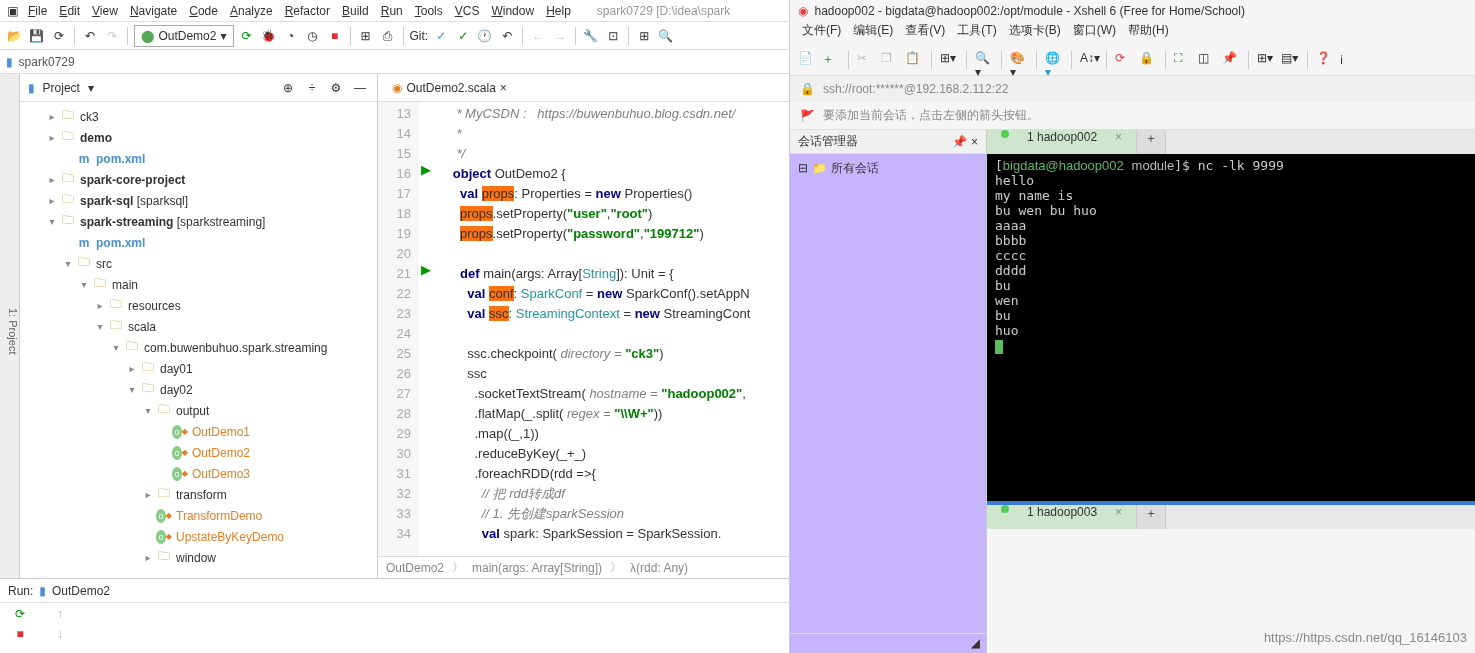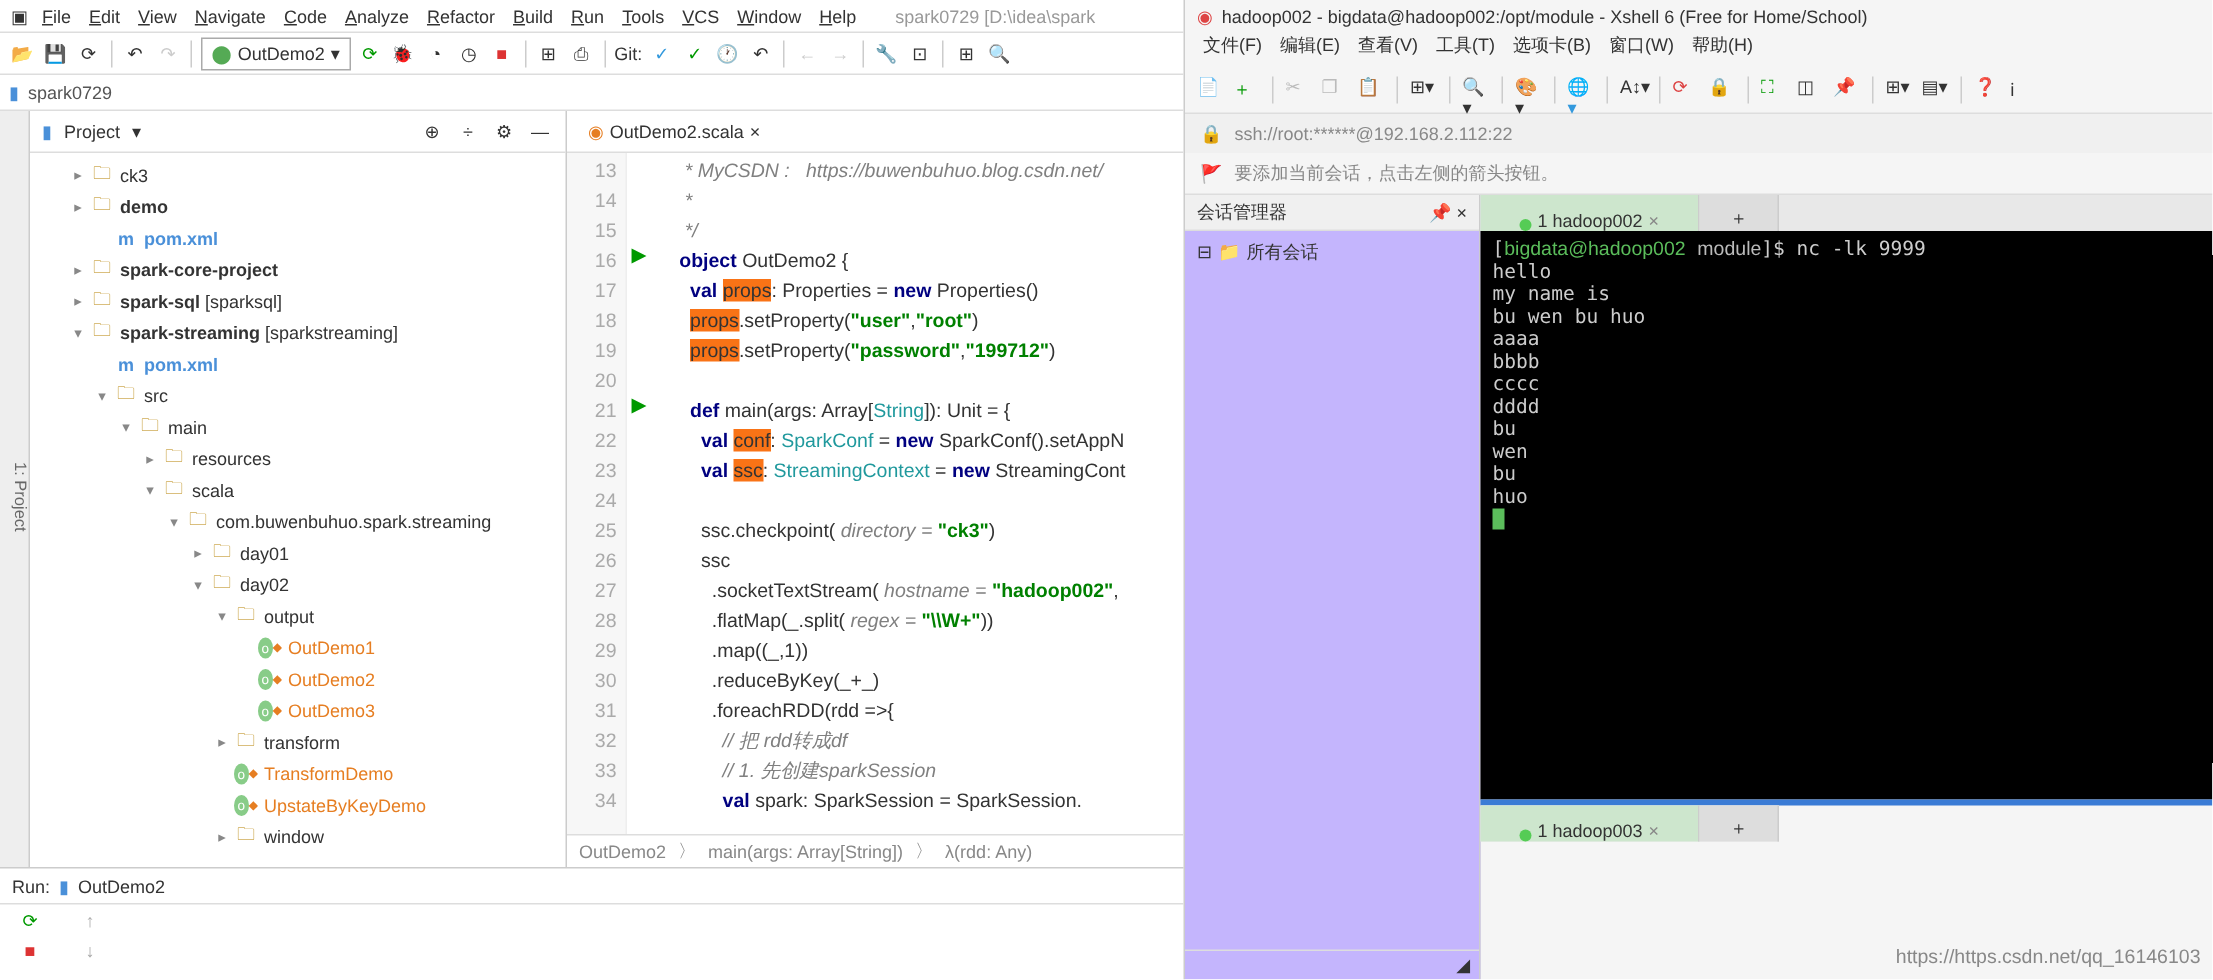--- a/index.html
+++ b/index.html
@@ -54,25 +54,25 @@
 .xaddr{height:26px;display:flex;align-items:center;padding:0 10px;color:#888;gap:8px;background:#f0f0f0}
 .xhint{height:28px;display:flex;align-items:center;padding:0 10px;color:#888;gap:8px;border-bottom:1px solid #ddd}
 .xbody{flex:1;display:flex;overflow:hidden}
 .xsess{width:197px;display:flex;flex-direction:column;border-right:1px solid #ccc;background:#c4b5fd}
 .xsesshead{height:24px;display:flex;align-items:center;justify-content:space-between;padding:0 8px;border-bottom:1px solid #ddd;background:#f0f0f0}
 .xsesstree{flex:1;padding:4px}
 .xsr{display:flex;align-items:center;height:20px;gap:4px;padding-left:4px}
 .xsr .red{width:12px;height:12px;background:#d44;border-radius:50%}
 .xterms{flex:1;display:flex;flex-direction:column}
 .xttabs{height:24px;display:flex;align-items:center;background:#e8e8e8}
-.xtt{padding:0 26px;height:24px;display:flex;align-items:flex-end;gap:4px;background:#fff;border-right:1px solid #ccc}
+.xtt{padding:0 14px;height:24px;display:flex;align-items:flex-start;gap:18px;background:#fff;border-right:1px solid #ccc}
 .xtt .dot{width:8px;height:8px;background:#5c5;border-radius:50%}
 .xtt.tabonly{background:#ddd;width:24px;justify-content:center}
 .term{flex:1;background:#000;color:#ccc;font-family:Consolas,monospace;font-size:13px;padding:4px 8px;white-space:pre;overflow:hidden}
-.term2wrap{height:120px;display:flex;flex-direction:row;border-top:4px solid #3a7bd5}
+.term2wrap{height:152px;display:flex;flex-direction:column;border-top:4px solid #3a7bd5}
 .watermark{position:absolute;right:8px;bottom:8px;color:#888;font-size:13px}
 .prompt-u{color:#5bbd5b}
 .prompt-p{color:#bbb}
 .cursor{display:inline-block;width:8px;height:14px;background:#5bbd5b;vertical-align:middle}
 </style>
 </head>
 <body>
 
 <div class="left">
 

